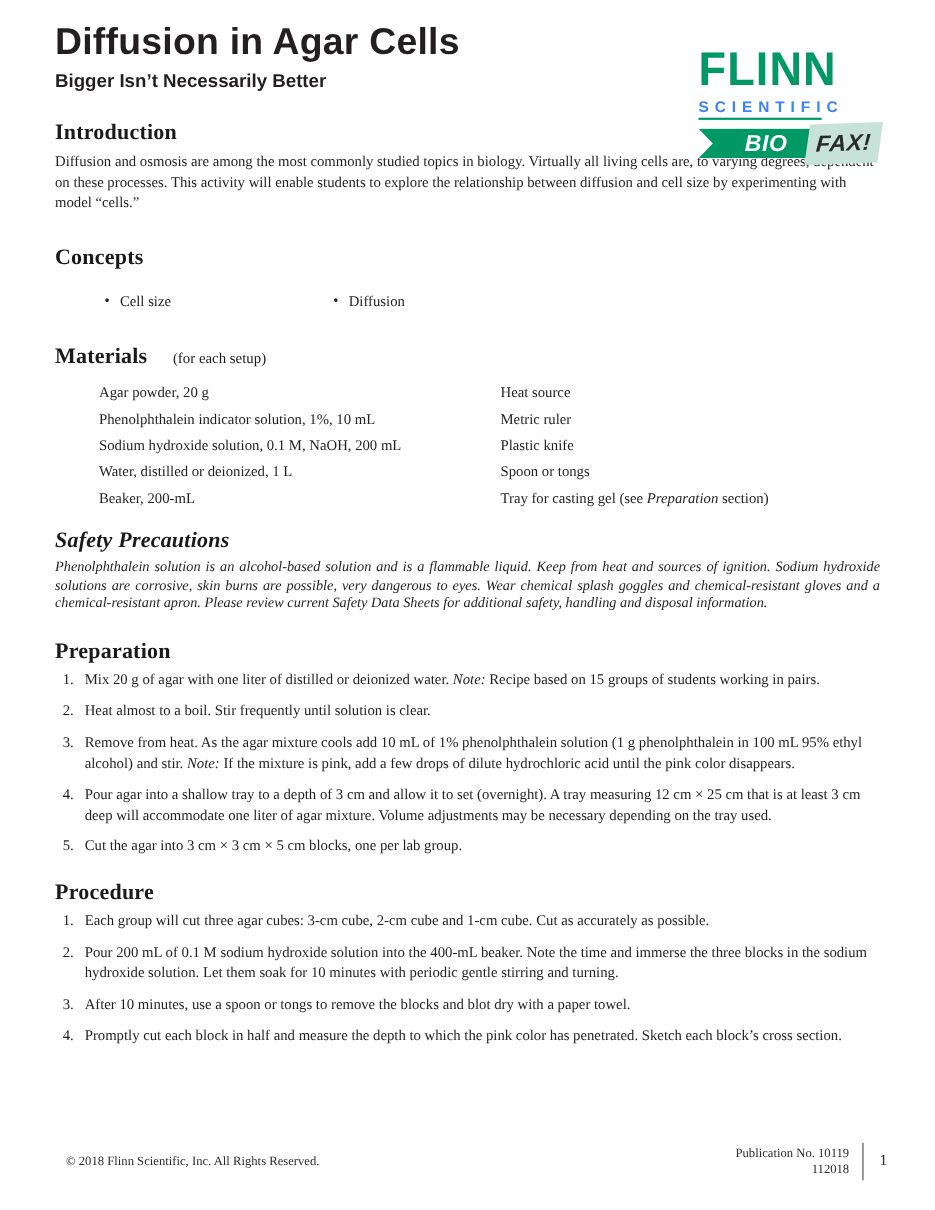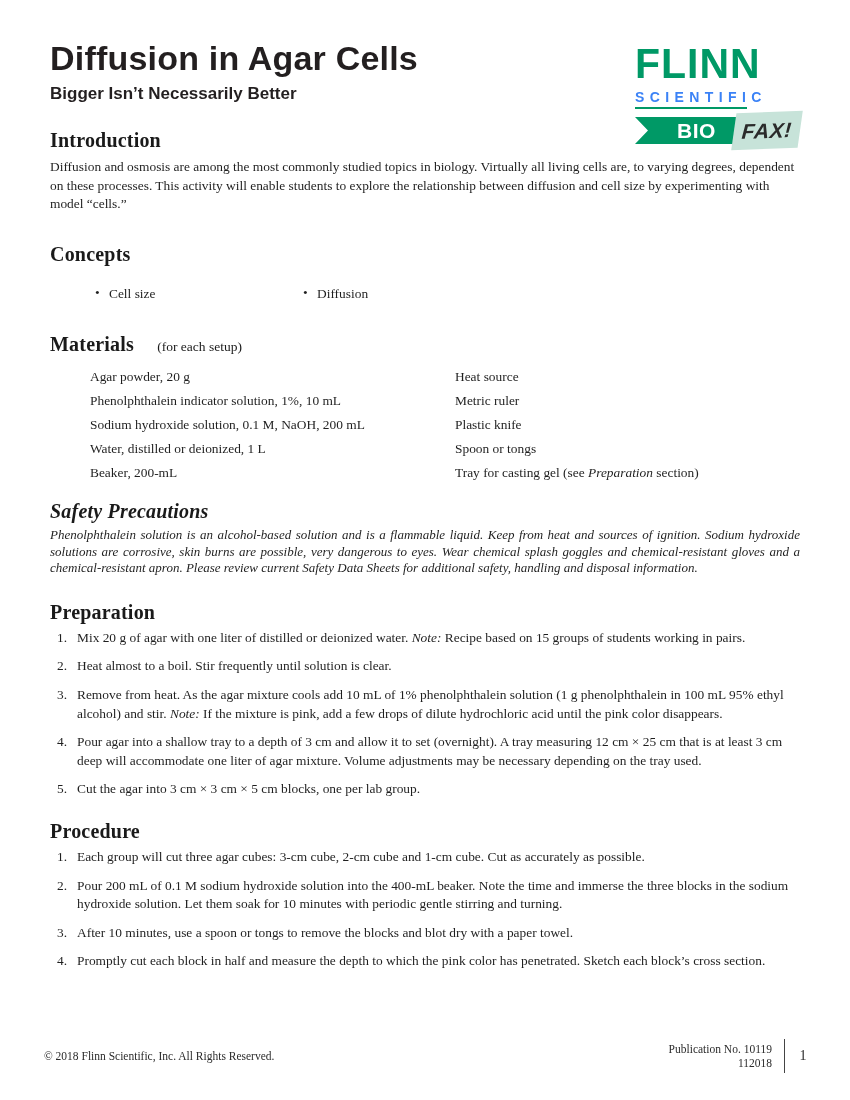--- a/index.html
+++ b/index.html
@@ -2,21 +2,21 @@
 <html><head>
 <meta charset="utf-8">
 <style>
   * { margin:0; padding:0; box-sizing:border-box; }
   html,body { background:#e8e8e8; }
   .page {
     position:relative; width:850px; height:1100px; margin:0 auto;
     background:#ffffff; overflow:hidden;
     font-family:"Liberation Serif", serif; color:#1f1f1f;
   }
-  .content { padding:40px 50px 0 50px; }
+  .content { padding:20px 50px 0 50px; }
 
   
   .doc-title {
     font-family:"Liberation Sans", sans-serif; font-weight:bold;
     font-size:34px; line-height:1.08; color:#231f20; letter-spacing:0.2px;
   }
   .doc-subtitle {
     font-family:"Liberation Sans", sans-serif; font-weight:bold;
     font-size:17px; margin-top:7px; color:#231f20;
   }
@@ -33,21 +33,21 @@
     font-size:14px; letter-spacing:5.4px; margin-top:8px; white-space:nowrap;
   }
   .logo-rule { height:2px; width:112px; margin-top:2px; }
   .badge { position:relative; height:38px; margin-top:3px; }
   .ribbon {
     position:absolute; left:0; top:5px; width:118px; height:27px;
     clip-path:polygon(0 0, 100% 0, 100% 100%, 0 100%, 11% 50%);
   }
   .badge-bio {
     position:absolute; left:42px; top:5px; height:39px; line-height:27px;
-    font-family:"Liberation Sans", sans-serif; font-weight:bold;
+    font-family:"Liberation Sans", sans-serif; font-style:italic; font-weight:bold;
     font-size:21px; color:#ffffff; letter-spacing:0.5px;
   }
   .fax-plate {
     position:absolute; left:99px; top:0; width:66px; height:37px;
     transform:skewX(-10deg) rotate(-2deg);
     display:flex; align-items:center; justify-content:center;
   }
   .badge-fax {
     font-family:"Liberation Sans", sans-serif; font-style:italic; font-weight:bold;
     font-size:21px; letter-spacing:0.5px; transform:skewX(4deg);
@@ -85,21 +85,21 @@
   }
 
   ol.steps { list-style:none; counter-reset:step; margin-top:5px; font-size:13.4px; line-height:18.6px; }
   ol.steps li { position:relative; counter-increment:step; padding-left:27px; margin-bottom:10px; }
   ol.steps li::before {
     content:counter(step) "."; position:absolute; left:7px; top:0;
   }
 
   
   .footer {
-    position:absolute; left:44px; right:40px; top:1038px; height:36px;
+    position:absolute; left:60px; right:40px; top:1038px; height:36px;
     display:flex; justify-content:space-between; align-items:center;
   }
   .footer-copyright { font-size:11.5px; color:#2b2b2b; }
   .footer-right { display:flex; align-items:center; }
   .footer-pub { text-align:right; font-size:11.5px; line-height:14px; color:#2b2b2b; }
   .footer-divider { width:1px; height:34px; background:#444; margin:0 11px 0 12px; }
   .footer-page { font-size:14px; width:14px; text-align:center; color:#2b2b2b; }
 </style>
 </head>
 <body>

